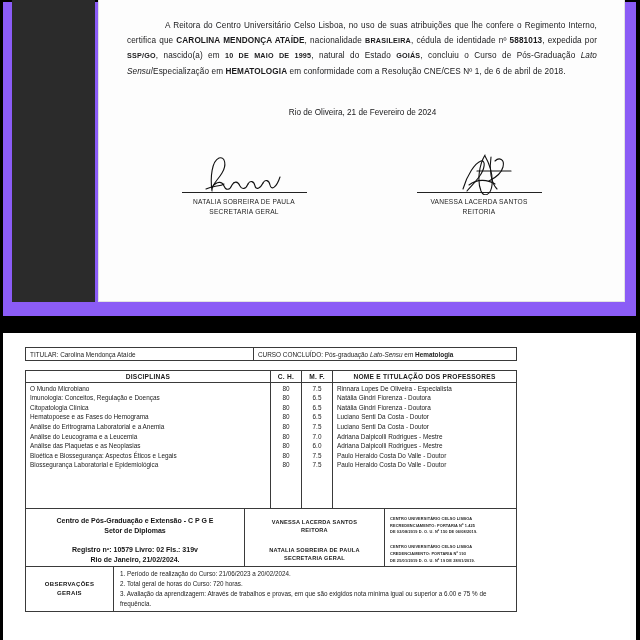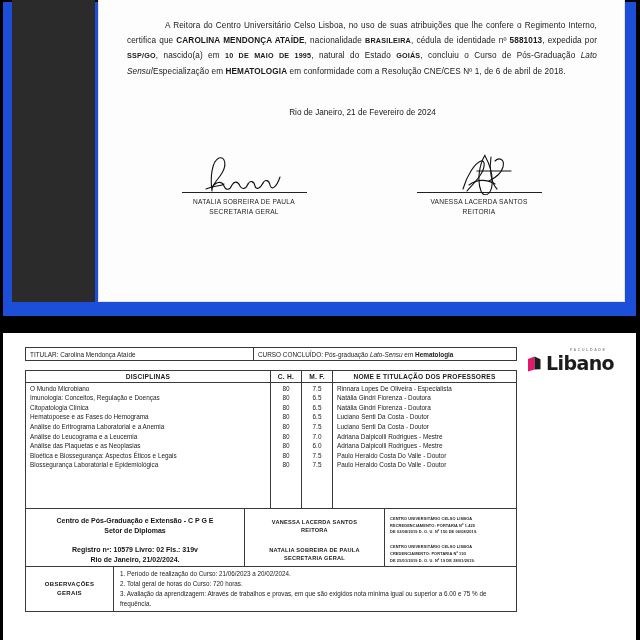--- a/index.html
+++ b/index.html
@@ -19,21 +19,21 @@
     background: #000000;
   }
 
   
   .cert-panel {
     position: absolute;
     left: 0;
     top: 0;
     width: 640px;
     height: 320px;
-    background: #1d4ed8;
+    background: #8b5cf6;
     border-left: 3px solid #000;
     border-right: 4px solid #000;
     border-top: 2px solid #000;
     border-bottom: 4px solid #000;
   }
 
   .cert-darkband {
     position: absolute;
     left: 9px;
     top: -2px;
@@ -312,21 +312,21 @@
         <b>5881013</b><span>, expedida por</span>
         <span class="smallcaps">SSP/GO</span><span>, nascido(a) em</span>
         <span class="smallcaps">10 DE MAIO DE 1995</span><span>, natural do Estado</span>
         <span class="smallcaps">GOIÁS</span><span>, concluiu o Curso  de Pós-Graduação</span>
         <i>Lato Sensu</i><span>/Especialização em</span>
         <b>HEMATOLOGIA</b>
         <span>em conformidade com a Resolução CNE/CES Nº 1, de 6 de abril de 2018.</span>
       </p>
 
       <div class="cert-place">
-        <span>Rio de Janeiro,</span>
+        <span>Rio de Oliveira,</span>
         <b>21 de Fevereiro de 2024</b>
       </div>
 
       <div class="sig-wrap">
 
         <div class="sig-block left">
           <div class="sig-mark">
             <svg width="120" height="44" viewBox="0 0 120 44">
               <g fill="none" stroke="#111" stroke-width="1.1" stroke-linecap="round">
                 <path d="M28 40 C26 26 28 10 35 7 C41 5 43 14 38 22 C34 29 28 33 28 39"></path>
@@ -363,30 +363,20 @@
             <div>REITORIA</div>
           </div>
         </div>
 
       </div>
     </div>
   </div>
 
   <div class="hist-panel">
 
-    <div class="logo">
-      <div class="logo-mark">
-        <svg width="15" height="16" viewBox="0 0 15 16">
-          <path d="M1 3 L7.5 0.6 L7.5 13.5 L1 15.6 Z" fill="#e2186b"></path>
-          <path d="M7.5 0.6 L13.5 3.2 L13.5 13.2 L7.5 13.5 Z" fill="#1c1c1c"></path>
-        </svg>
-      </div>
-      <div class="logo-sub">FACULDADE</div>
-      <div class="logo-word">Libano</div>
-    </div>
 
     <div class="hist-inner">
 
       <div class="titular-row">
         <div class="cell c1">
           <span>TITULAR:</span>&nbsp;<span>Carolina Mendonça Ataíde</span>
         </div>
         <div class="cell c2">
           <span>CURSO CONCLUÍDO:</span>&nbsp;<span>Pós-graduação</span>&nbsp;<i>Lato-Sensu</i>&nbsp;<span>em</span>&nbsp;<b>Hematologia</b>
         </div>

